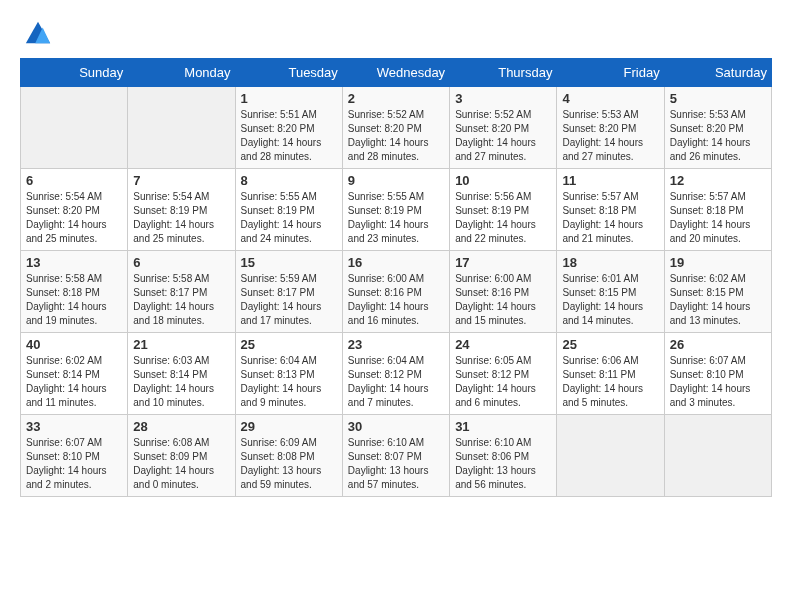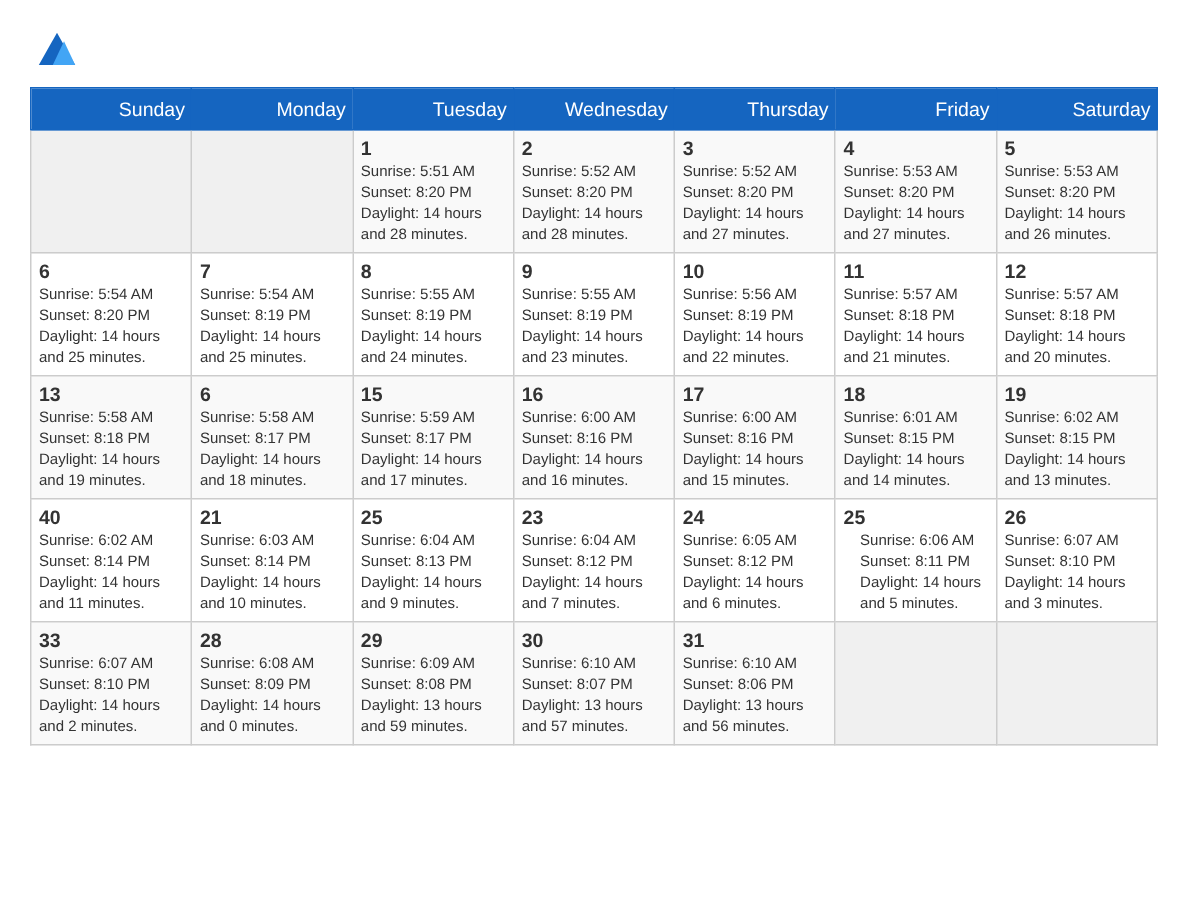--- a/index.html
+++ b/index.html
@@ -279,21 +279,21 @@
 Daylight: 14 hours and 7 minutes.</div>
         </td>
         <td>
           <span class="day-number">24</span>
           <div class="day-info" style="white-space: pre-line;">Sunrise: 6:05 AM
 Sunset: 8:12 PM
 Daylight: 14 hours and 6 minutes.</div>
         </td>
         <td>
           <span class="day-number">25</span>
-          <div class="day-info" style="white-space: pre-line; margin-left: 11px;">Sunrise: 6:06 AM
+          <div class="day-info" style="white-space: pre-line;">Sunrise: 6:06 AM
 Sunset: 8:11 PM
 Daylight: 14 hours and 5 minutes.</div>
         </td>
         <td>
           <span class="day-number">26</span>
           <div class="day-info" style="white-space: pre-line;">Sunrise: 6:07 AM
 Sunset: 8:10 PM
 Daylight: 14 hours and 3 minutes.</div>
         </td>
       </tr>

